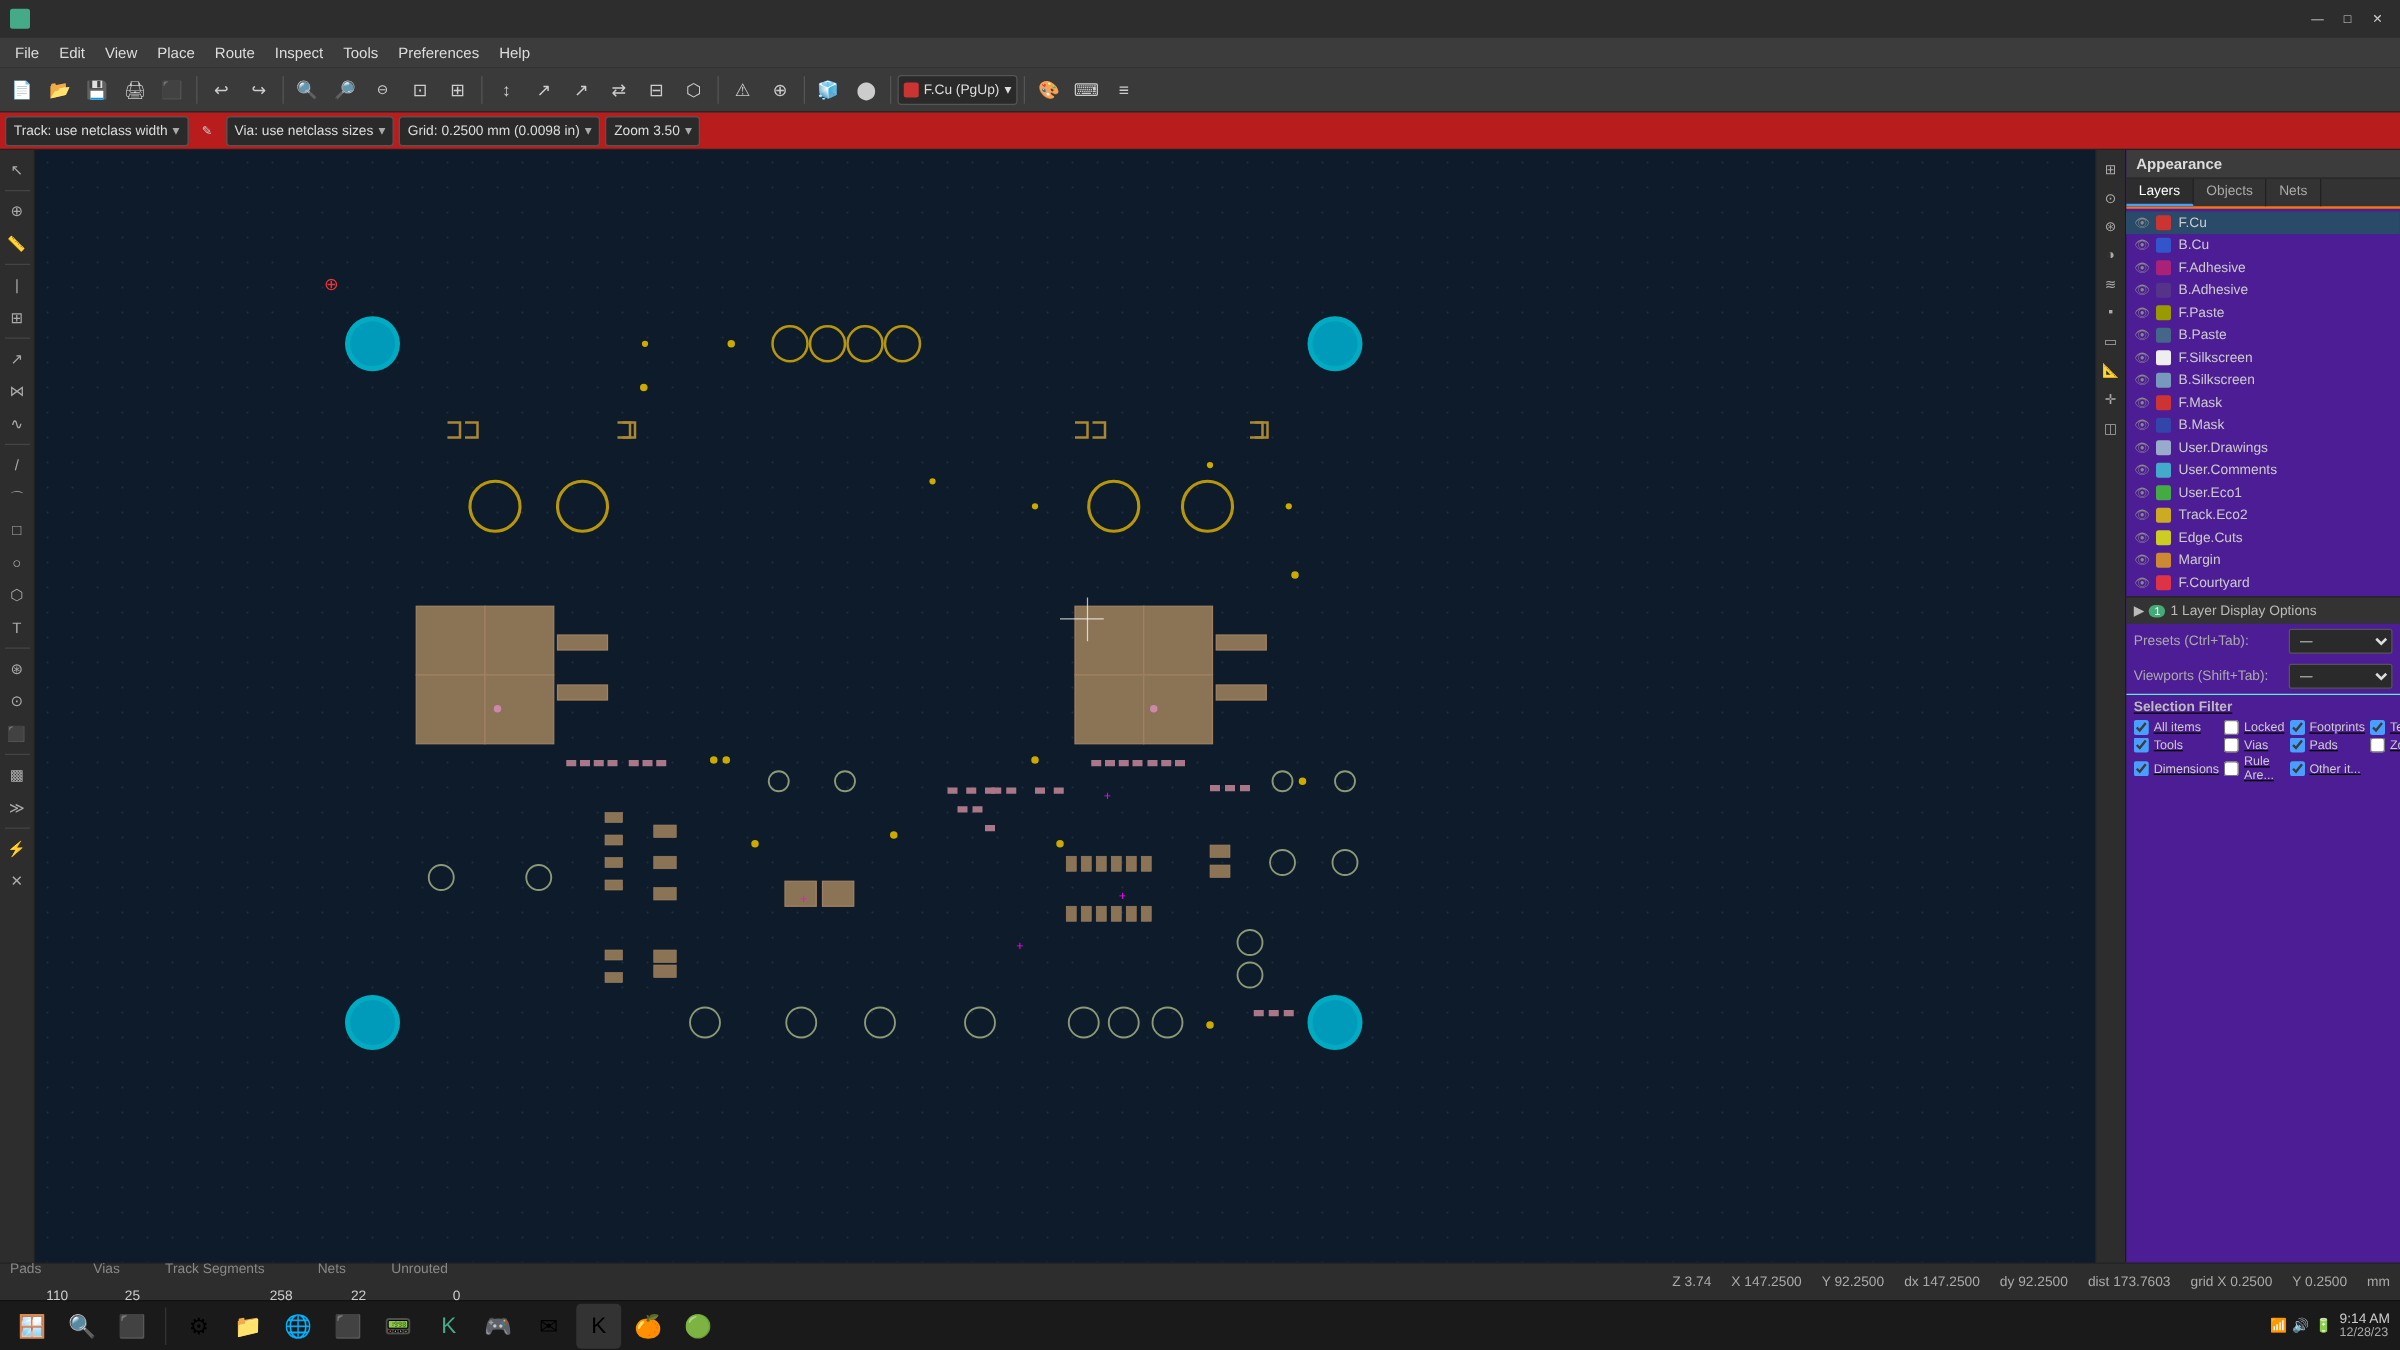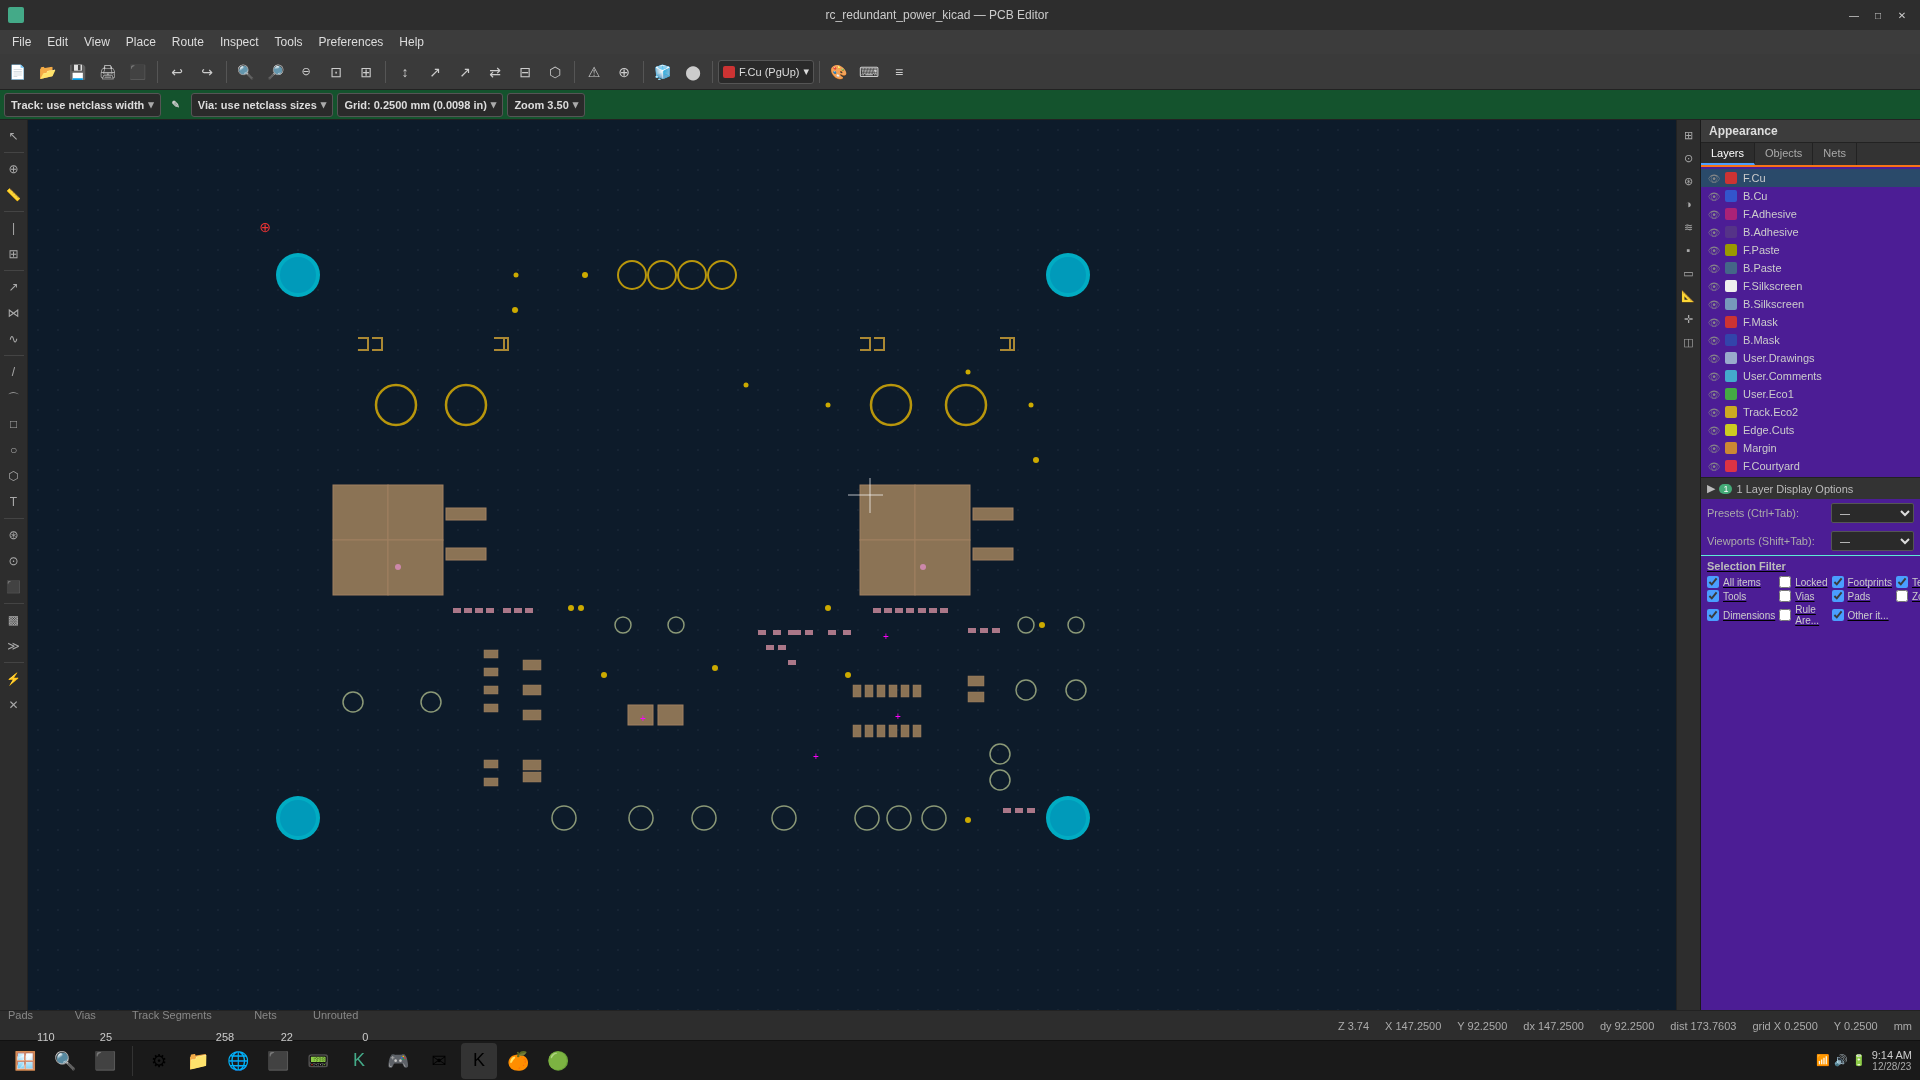--- a/index.html
+++ b/index.html
@@ -66,27 +66,26 @@
       cursor: pointer;
       display: flex;
       align-items: center;
       gap: 4px;
       border-radius: 3px;
     }
 
     
     #toolbar2 {
       height: 30px;
-      background: #14532d;
+      background: #b91c1c;
       display: flex;
       align-items: center;
       padding: 0 4px;
       gap: 4px;
       border-bottom: 1px solid #222;
-      font-weight: bold;
     }
     .dropdown-select {
       height: 24px;
       background: #2a2a2a;
       border: 1px solid #555;
       color: #ddd;
       font-size: 11px;
       padding: 0 6px;
       border-radius: 3px;
       display: flex;
@@ -293,21 +292,21 @@
     }
     .taskbar-icon {
       width: 36px; height: 36px;
       display: flex; align-items: center; justify-content: center;
       border-radius: 4px;
       cursor: pointer;
       font-size: 18px;
     }
     .taskbar-sep { width: 1px; height: 30px; background: #333; margin: 0 4px; }
     .taskbar-right { margin-left: auto; display: flex; align-items: center; gap: 6px; font-size: 11px; color: #ccc; }
-    .taskbar-time { text-align: center; }
+    .taskbar-time { text-align: left; }
 
     
     .layers-list::-webkit-scrollbar { width: 6px; }
     .layers-list::-webkit-scrollbar-track { background: #222; }
     .layers-list::-webkit-scrollbar-thumb { background: #555; border-radius: 3px; }
 
     .right-panel-inner {
       display: flex;
       flex-direction: column;
       height: 100%;
@@ -331,21 +330,20 @@
       cursor: pointer; color: #aaa; font-size: 11px;
     }
   </style>
 </head>
 <body>
 
 <div id="titlebar">
   <div style="display:flex;align-items:center;">
     <span style="width:16px;height:16px;background:#4a8;border-radius:2px;margin-right:6px;display:inline-block;"></span>
   </div>
-  <div class="title">rc_redundant_power_kicad — PCB Editor</div>
   <div class="win-controls">
     <div class="win-btn">—</div>
     <div class="win-btn">□</div>
     <div class="win-btn close">✕</div>
   </div>
 </div>
 
 <div id="menubar">
   <div class="menu-item">File</div>
   <div class="menu-item">Edit</div>

